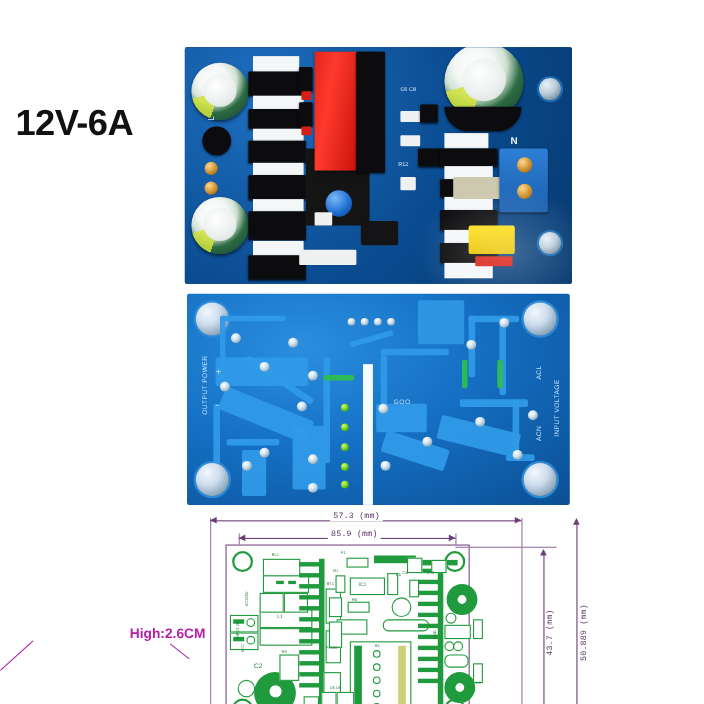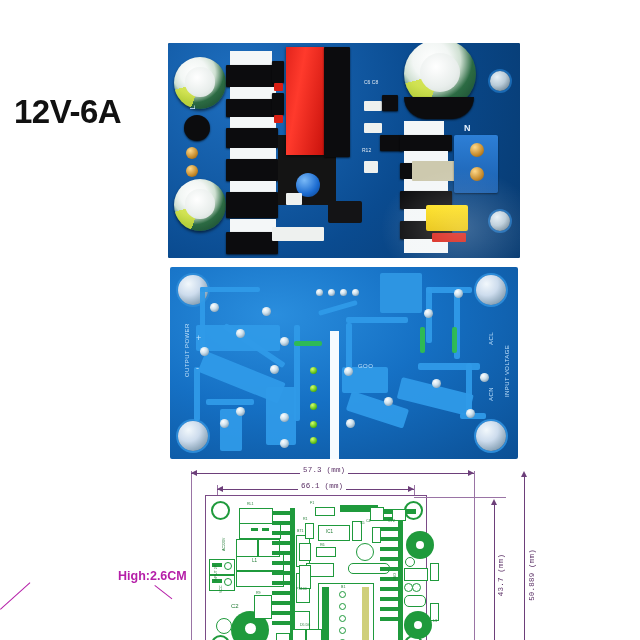--- a/index.html
+++ b/index.html
@@ -361,21 +361,21 @@
     <div class="extline" style="left:414px;top:22px;height:20px;"></div>
 
     <div class="dimline" style="left:191px;top:10px;width:283px;"></div>
     <div class="arrowL" style="left:191px;top:7px;"></div>
     <div class="arrowR" style="left:468px;top:7px;"></div>
     <div class="dimtext" style="left:300px;top:3px;">57.3 (mm)</div>
 
     <div class="dimline" style="left:217px;top:26px;width:197px;"></div>
     <div class="arrowL" style="left:217px;top:23px;"></div>
     <div class="arrowR" style="left:408px;top:23px;"></div>
-    <div class="dimtext" style="left:298px;top:19px;">66.1 (mm)</div>
+    <div class="dimtext" style="left:298px;top:19px;">85.9 (mm)</div>
 
     <div class="board-outline"></div>
 
     <div class="dimvert" style="left:494px;top:38px;height:152px;"></div>
     <div class="arrowU" style="left:491px;top:36px;"></div>
     <div class="arrowD" style="left:491px;top:186px;"></div>
     <div class="dimtext vert" style="left:477px;top:108px;">43.7 (mm)</div>
 
     <div class="dimvert" style="left:524px;top:10px;height:190px;"></div>
     <div class="arrowU" style="left:521px;top:8px;"></div>

